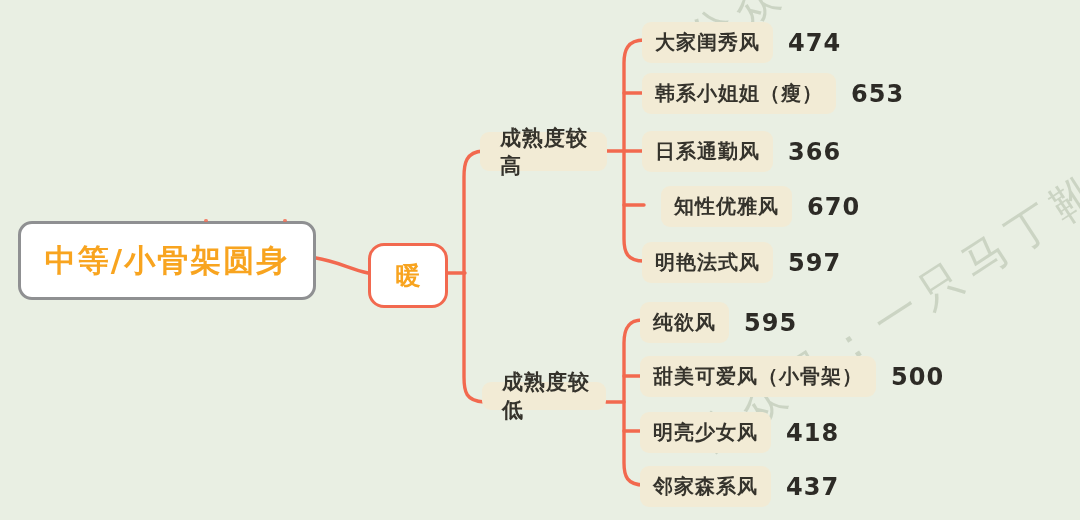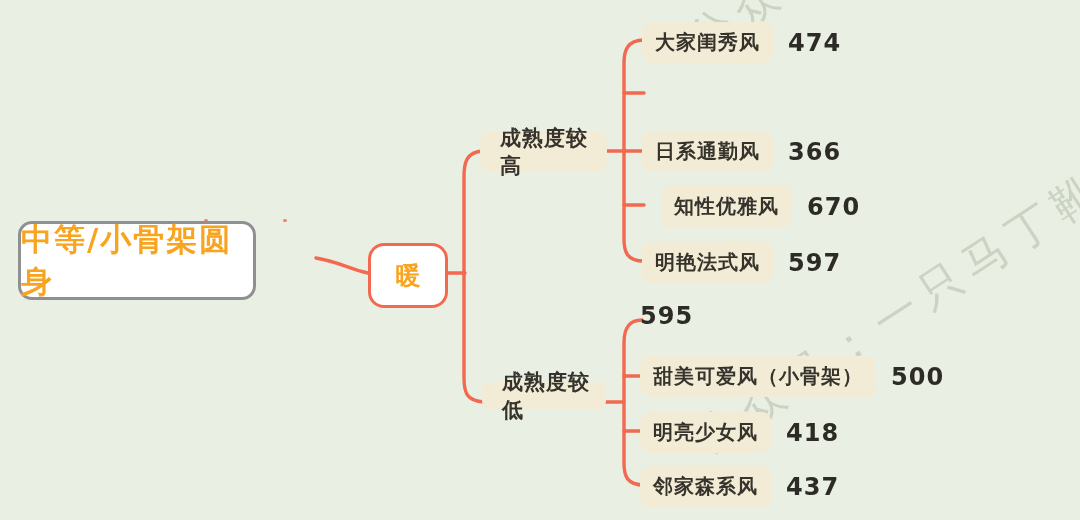--- a/index.html
+++ b/index.html
@@ -24,21 +24,21 @@
   }
   .wm1{left:693px;top:14px;}
   .wm2{left:700px;top:413px;}
   .node{
     position:absolute;z-index:2;
     background:#ffffff;
     display:flex;align-items:center;justify-content:center;
     box-sizing:border-box;
   }
   .root{
-    left:18px;top:221px;width:238px;height:79px;
+    left:18px;top:221px;width:298px;height:79px;
     border:3px solid #8f9092;border-radius:14px;
     color:#f8a41f;font-size:31px;font-weight:700;letter-spacing:2px;
   }
   .hub{
     left:368px;top:243px;width:80px;height:65px;
     border:3.5px solid #f2694f;border-radius:16px;
     color:#f8a41f;font-size:25px;font-weight:700;
   }
   .topic{
     position:absolute;z-index:2;
@@ -117,34 +117,39 @@
   <div class="node root">中等/小骨架圆身</div>
   <div class="node hub">暖</div>
 
   <div class="topic branch branch-high">成熟度较高</div>
   <div class="topic branch branch-low">成熟度较低</div>
 
   <div class="leaf-row t1">
     <div class="topic leaf">大家闺秀风</div>
     <span class="num">474</span>
   </div>
+  <div class="leaf-row t2">
+    <div class="topic leaf">韩系小姐姐（瘦）</div>
+    <span class="num">653</span>
+  </div>
   <div class="leaf-row t3">
     <div class="topic leaf">日系通勤风</div>
     <span class="num">366</span>
   </div>
   <div class="leaf-row t4">
     <div class="topic leaf">知性优雅风</div>
     <span class="num">670</span>
   </div>
   <div class="leaf-row t5">
     <div class="topic leaf">明艳法式风</div>
     <span class="num">597</span>
   </div>
 
   <div class="leaf-row b1">
+    <div class="topic leaf">纯欲风</div>
     <span class="num">595</span>
   </div>
   <div class="leaf-row b2">
     <div class="topic leaf">甜美可爱风（小骨架）</div>
     <span class="num">500</span>
   </div>
   <div class="leaf-row b3">
     <div class="topic leaf">明亮少女风</div>
     <span class="num">418</span>
   </div>

